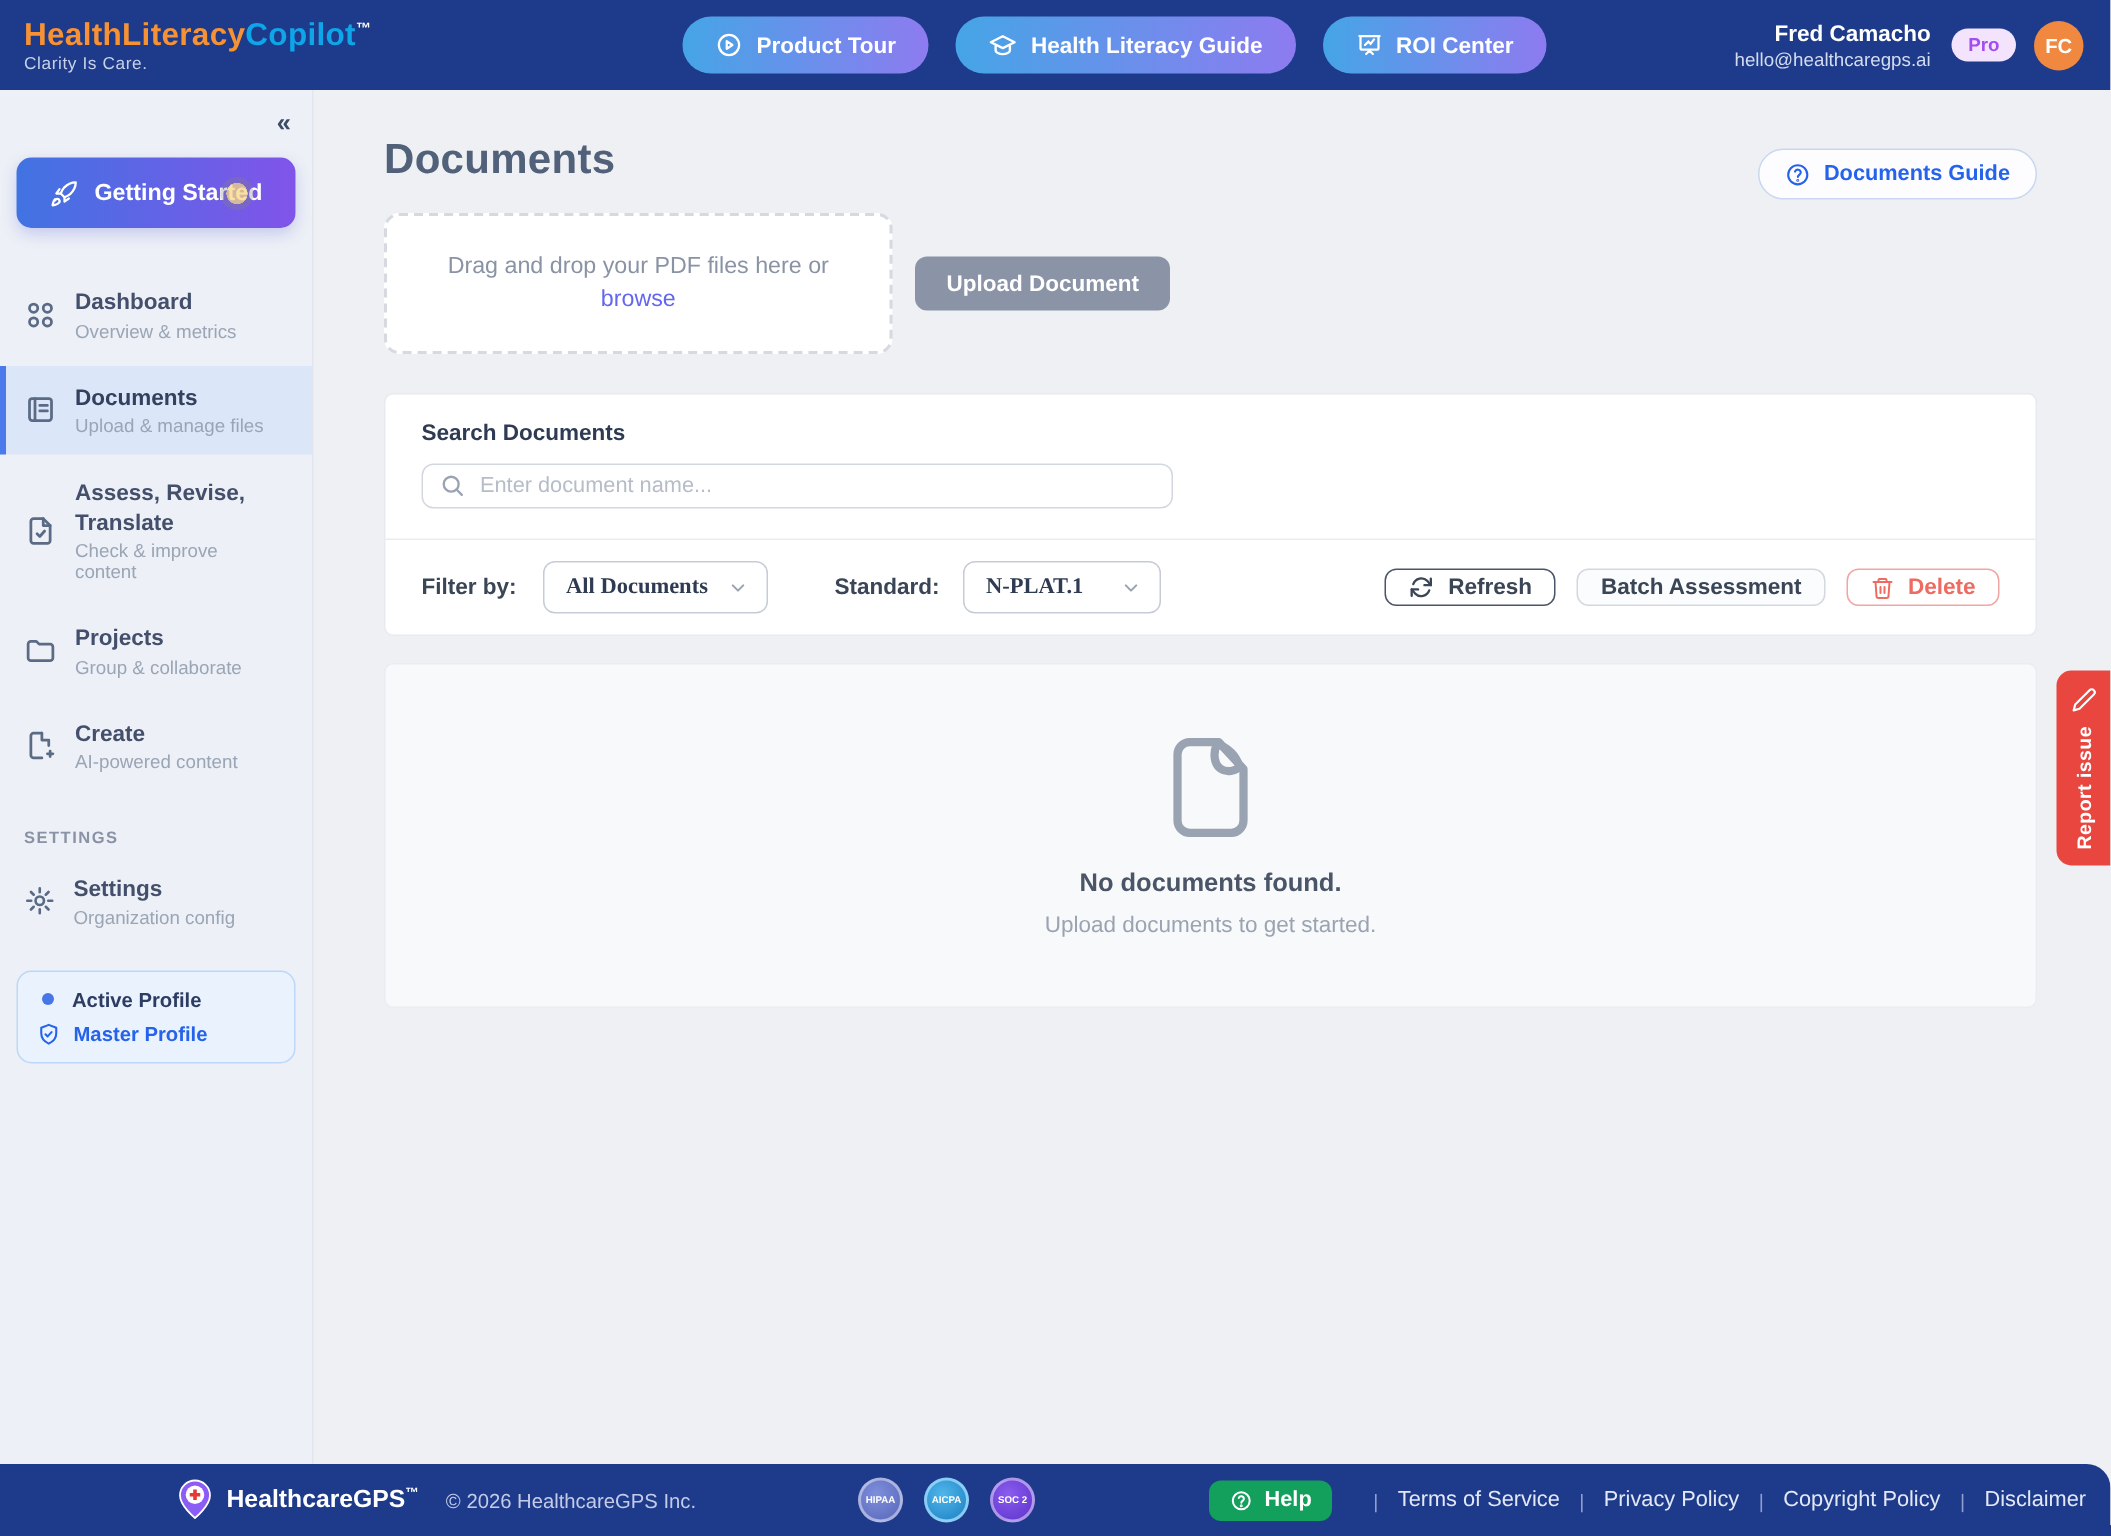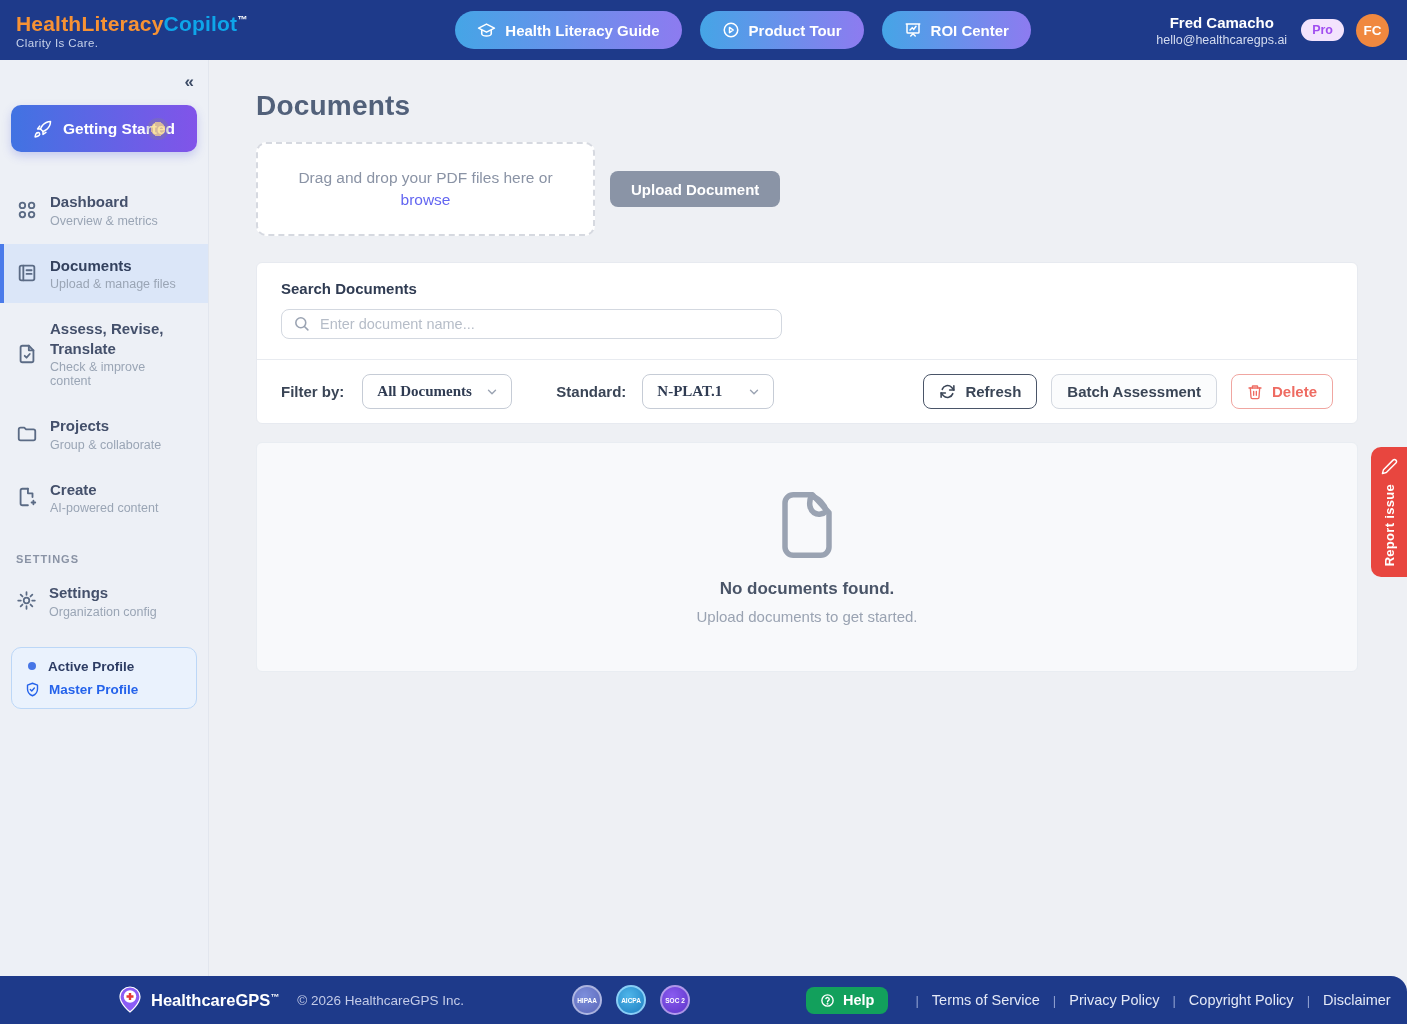--- a/index.html
+++ b/index.html
@@ -21,21 +21,21 @@
   .brand-tag { color:#c7d2ea; font-size:11.5px; margin-top:1px; letter-spacing:.4px; }
   .hdr-nav { display:flex; gap:18px; margin:0 auto; }
   .pill-btn {
     display:flex; align-items:center; gap:9px; height:38px; padding:0 22px;
     border:none; border-radius:19px; cursor:pointer;
     background:linear-gradient(90deg,#45a5e6,#8d7bf0);
     color:#fff; font-weight:700; font-size:15px; font-family:inherit;
   }
   .pill-btn .ic { color:#fff; }
   .hdr-user { display:flex; align-items:center; padding-right:18px; }
-  .hdr-user-text { text-align:center; }
+  .hdr-user-text { text-align:right; }
   .hdr-user-name { color:#fff; font-weight:700; font-size:15px; }
   .hdr-user-email { color:#d4dcf0; font-size:12.5px; margin-top:2px; }
   .pro-badge { margin-left:14px; background:#f3e3fd; color:#a14df0; font-weight:700; font-size:12.5px; padding:4px 11px; border-radius:11px; }
   .avatar { margin-left:12px; width:33px; height:33px; border-radius:50%; background:#f0883f; color:#fff; font-weight:700; font-size:13.5px; display:flex; align-items:center; justify-content:center; }
 
   
   .sidebar { position:absolute; top:60px; left:0; width:209px; bottom:48px; background:#edf0f6; border-right:1px solid #e2e6ee; z-index:20; }
   .collapse-btn { position:absolute; top:8px; right:10px; color:#3c4b66; font-size:17px; font-weight:700; cursor:pointer; padding:4px; }
   .gs-btn {
     position:relative; margin:45px 11px 0 11px; width:186px; height:47px; border:none; border-radius:10px; cursor:pointer;
@@ -93,21 +93,21 @@
   .toolbar { display:flex; align-items:center; padding:14px 24px; }
   .tb-label { font-size:15px; font-weight:700; color:#3a4556; }
   .select { display:flex; align-items:center; justify-content:space-between; gap:10px; height:35px; border:1px solid #c6ccd6; border-radius:8px;
     padding:0 12px 0 14px; background:#fff; cursor:pointer;font-family:Liberation Serif, serif; }
   .select-val { font-size:15px; font-weight:600; color:#2f3b52; }
   .select .ic { color:#9aa3b2; }
   .sel-filter { width:150px; margin-left:18px; }
   .sel-standard { width:132px; margin-left:16px; }
   .lbl-standard { margin-left:44px; }
   .tb-actions { margin-left:auto; display:flex; gap:14px; }
-  .tb-btn { display:flex; align-items:center; gap:9px; height:35px; padding:0 15px; border-radius:8px; cursor:pointer;
+  .tb-btn { display:flex; align-items:center; gap:9px; height:25px; padding:0 15px; border-radius:8px; cursor:pointer;
     font-family:inherit; font-size:15px; font-weight:600; background:#fff; }
   .btn-refresh { border:1.5px solid #4a5568; color:#3a4556; }
   .btn-batch { border:1px solid #d3d8e0; background:#fbfcfd; color:#3a4556; }
   .btn-delete { border:1px solid #f0a6a1; color:#ee6b62; }
   .btn-delete .ic { color:#ee6b62; }
 
   .empty-card { margin-top:18px; height:230px; background:#f8f9fb; border:1px solid #e9edf2; border-radius:6px;
     display:flex; flex-direction:column; align-items:center; justify-content:center; }
   .empty-ic { color:#9aa3b2; margin-bottom:18px; }
   .empty-title { font-size:17px; font-weight:700; color:#4a5568; }
@@ -149,35 +149,35 @@
   <div class="brand">
     <div class="brand-line">
       <span class="brand-orange">HealthLiteracy</span><span class="brand-white">Copilot</span><span class="brand-tm">™</span>
     </div>
     <div class="brand-tag">Clarity Is Care.</div>
   </div>
 
   <div class="hdr-nav">
     <button class="pill-btn">
       <span class="ic">
+        <svg width="18" height="18" viewBox="0 0 24 24" fill="none" stroke="currentColor" stroke-width="2">
+            <circle cx="12" cy="12" r="9"></circle>
+            <path d="M10 8.5l5 3.5-5 3.5z" stroke-linejoin="round"></path>
+          </svg>
+      </span>
+      <span>Product Tour</span>
+    </button>
+    <button class="pill-btn">
+      <span class="ic">
         <svg width="19" height="19" viewBox="0 0 24 24" fill="none" stroke="currentColor" stroke-width="2" stroke-linejoin="round">
             <path d="M2 9l10-5 10 5-10 5z"></path>
             <path d="M6 11.5V16c0 1.5 2.7 3 6 3s6-1.5 6-3v-4.5"></path>
           </svg>
       </span>
       <span>Health Literacy Guide</span>
-    </button>
-    <button class="pill-btn">
-      <span class="ic">
-        <svg width="18" height="18" viewBox="0 0 24 24" fill="none" stroke="currentColor" stroke-width="2">
-            <circle cx="12" cy="12" r="9"></circle>
-            <path d="M10 8.5l5 3.5-5 3.5z" stroke-linejoin="round"></path>
-          </svg>
-      </span>
-      <span>Product Tour</span>
     </button>
     <button class="pill-btn">
       <span class="ic">
         <svg width="18" height="18" viewBox="0 0 24 24" fill="none" stroke="currentColor" stroke-width="2" stroke-linecap="round">
             <path d="M3 4h18M4 4v11a1 1 0 001 1h14a1 1 0 001-1V4"></path>
             <path d="M8 12l3-3 2 2 3-4"></path>
             <path d="M9 20l3-3 3 3"></path>
           </svg>
       </span>
       <span>ROI Center</span>
@@ -308,20 +308,30 @@
           </svg>
       </span>
       <span class="master-label">Master Profile</span>
     </div>
   </div>
 </div>
 
 <div class="main">
   <div class="page-title">Documents</div>
 
+  <button class="guide-btn">
+    <span class="ic">
+      <svg width="17" height="17" viewBox="0 0 24 24" fill="none" stroke="currentColor" stroke-width="2" stroke-linecap="round">
+          <circle cx="12" cy="12" r="9"></circle>
+          <path d="M9.4 9a2.8 2.8 0 015.4 1c0 1.8-2.7 2.4-2.7 4"></path>
+          <circle cx="12" cy="17.3" r="0.4" fill="currentColor"></circle>
+        </svg>
+    </span>
+    <span>Documents Guide</span>
+  </button>
 
   <div class="upload-row">
     <div class="dropzone">
       <div class="dz-text">Drag and drop your PDF files here or</div>
       <div class="dz-browse">browse</div>
     </div>
     <button class="upload-btn">Upload Document</button>
   </div>
 
   <div class="doc-card">

